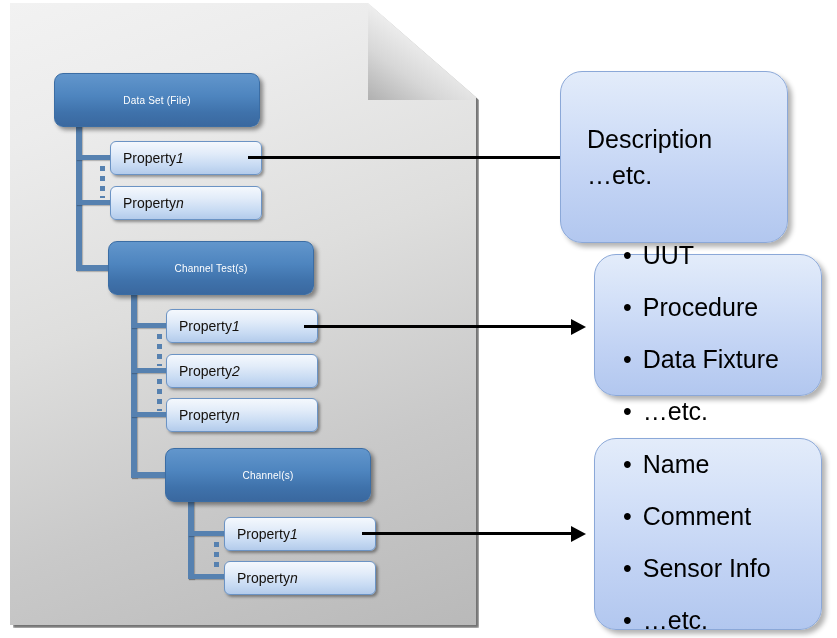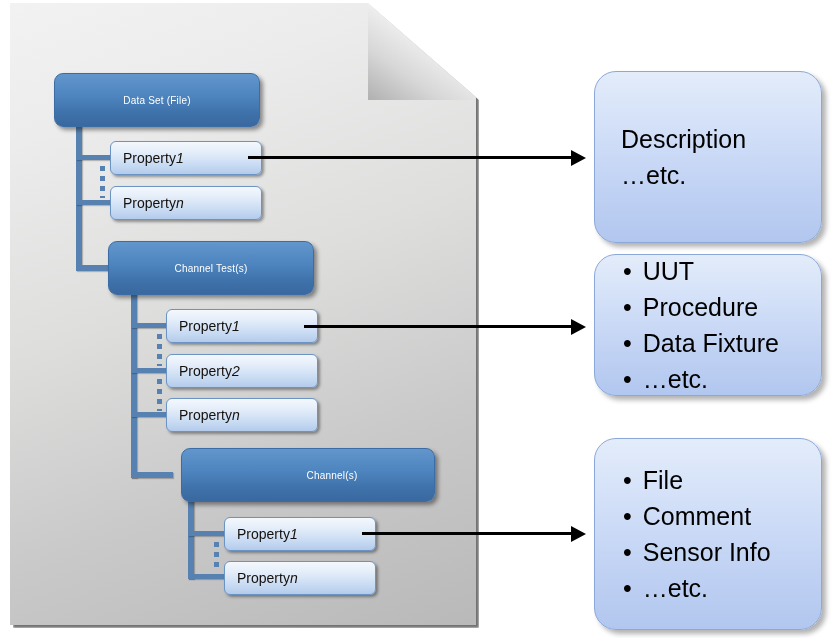--- a/index.html
+++ b/index.html
@@ -66,21 +66,21 @@
   .callout{
     position:absolute;border-radius:22px;
     background:linear-gradient(to bottom,#e3ecfa 0%,#d4e1f8 30%,#c2d3f4 65%,#b2c7ef 100%);
     border:1.5px solid #8ba8d8;
     box-shadow:4px 4px 5px rgba(0,0,0,0.30);
     box-sizing:border-box;
     display:flex;flex-direction:column;justify-content:center;
     padding:6px 0 6px 26px;
   }
   .callout .line{color:#000000;font-size:25px;line-height:36px;white-space:nowrap;}
-  .callout.bulleted .line{padding-left:2px;}
+  .callout.bulleted .line{padding-left:2px;margin-top:16px;}
   .callout.bulleted .line::before{content:"\2022";margin-right:11px;}
 </style>
 </head>
 <body>
 
 <div id="stage">
 
   <div class="page-shadow"></div>
   <div class="page"></div>
   <div class="page-fold"></div>
@@ -105,21 +105,21 @@
   <div class="conn-dots" style="left:214px;top:542px;height:30px;"></div>
 
   <div class="node" style="left:54px;top:73px;width:204px;height:52px;">
     <span>Data Set (File)</span>
   </div>
 
   <div class="node" style="left:108px;top:241px;width:204px;height:52px;">
     <span>Channel Test(s)</span>
   </div>
 
-  <div class="node" style="left:181px;top:448px;width:204px;height:52px;padding-left:48px;">
+  <div class="node" style="left:165px;top:448px;width:204px;height:52px;">
     <span>Channel(s)</span>
   </div>
 
   <div class="prop" style="left:110px;top:141px;width:138px;height:32px;">
     <span>Property </span>
       <i>1</i>
   </div>
   <div class="prop" style="left:110px;top:186px;width:138px;height:32px;">
     <span>Property </span>
       <i>n</i>
@@ -149,32 +149,32 @@
 
   <div class="arrow-line" style="left:248px;top:156px;width:325px;"></div>
   <div class="arrow-head" style="left:571px;top:150px;"></div>
 
   <div class="arrow-line" style="left:304px;top:325px;width:269px;"></div>
   <div class="arrow-head" style="left:571px;top:319px;"></div>
 
   <div class="arrow-line" style="left:362px;top:532px;width:211px;"></div>
   <div class="arrow-head" style="left:571px;top:526px;"></div>
 
-  <div class="callout" style="left:594px;top:71px;width:228px;height:172px;">
+  <div class="callout" style="left:560px;top:71px;width:228px;height:172px;">
     <div class="line">Description</div>
     <div class="line">…etc.</div>
   </div>
 
   <div class="callout bulleted" style="left:594px;top:254px;width:228px;height:142px;">
     <div class="line">UUT</div>
     <div class="line">Procedure</div>
     <div class="line">Data Fixture</div>
     <div class="line">…etc.</div>
   </div>
 
   <div class="callout bulleted" style="left:594px;top:438px;width:228px;height:192px;">
-    <div class="line">File</div>
+    <div class="line">Name</div>
     <div class="line">Comment</div>
     <div class="line">Sensor Info</div>
     <div class="line">…etc.</div>
   </div>
 
 </div>
 
 </body></html>

